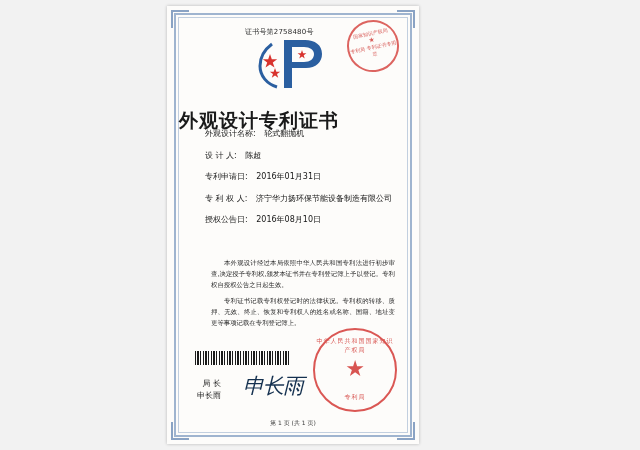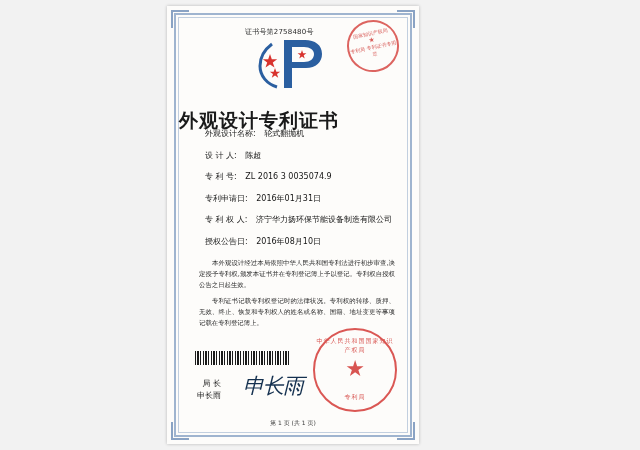--- a/index.html
+++ b/index.html
@@ -144,21 +144,21 @@
     left: 28px;
     right: 24px;
     top: 252px;
     font-size: 6.4px;
     line-height: 11px;
     color: #2a2a2a;
     text-align: justify;
     font-family: "DejaVu Sans", sans-serif;
   }
   .body-text p {
-    margin: 0 0 5px 4px;
+    margin: 0 0 5px 16px;
     text-indent: 13px;
   }
 
   .barcode {
     position: absolute;
     left: 28px;
     top: 345px;
     width: 96px;
     height: 14px;
     background: repeating-linear-gradient(
@@ -278,24 +278,20 @@
     <div class="fields">
       <div class="field-row">
         <span class="field-label">外观设计名称:</span>
         <span class="field-value">轮式翻抛机</span>
       </div>
       <div class="field-row">
         <span class="field-label">设 计 人:</span>
         <span class="field-value">陈超</span>
       </div>
       <div class="field-row">
-        <span class="field-label">专 利 号:</span>
-        <span class="field-value">ZL 2016 3 0035074.9</span>
-      </div>
-      <div class="field-row">
         <span class="field-label">专利申请日:</span>
         <span class="field-value">2016年01月31日</span>
       </div>
       <div class="field-row">
         <span class="field-label">专 利 权 人:</span>
         <span class="field-value">济宁华力扬环保节能设备制造有限公司</span>
       </div>
       <div class="field-row">
         <span class="field-label">授权公告日:</span>
         <span class="field-value">2016年08月10日</span>

